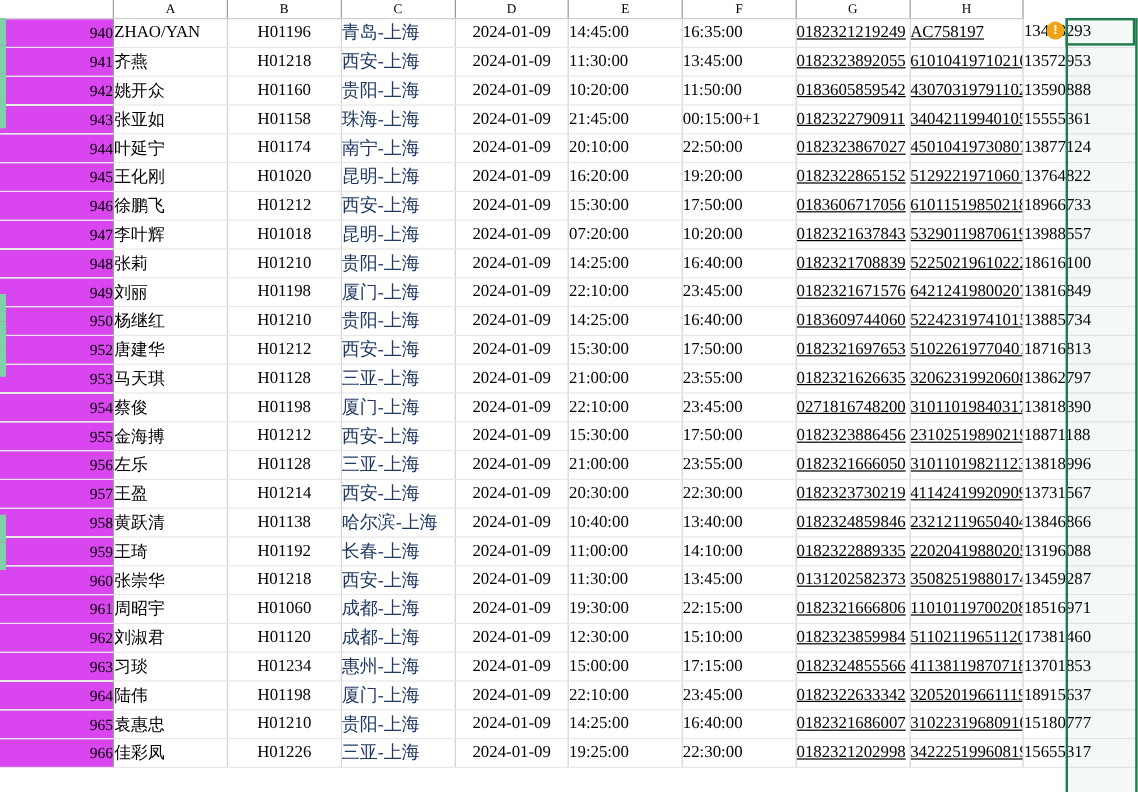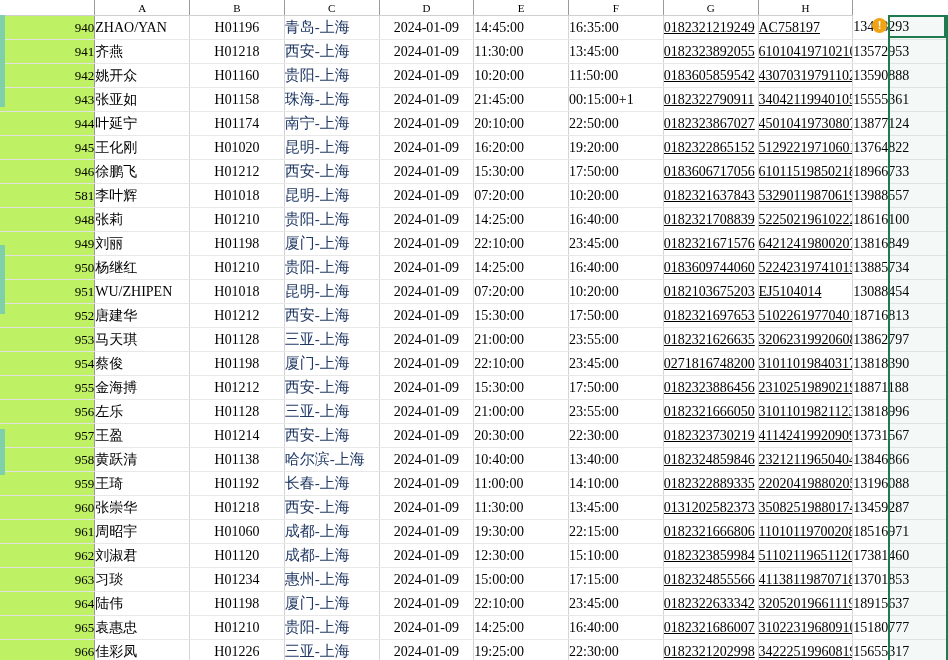--- a/index.html
+++ b/index.html
@@ -49,21 +49,21 @@
   }
   
   td.rowhdr {
     width: 28px;
     font-family: "Liberation Serif", serif;
     font-size: 13px;
     font-weight: bold;
     text-align: right;
     padding-right: 2px;
     color: #000000;
-    background: #bef264;
+    background: #d946ef;
     border-right: 1px solid #9a9a9a;
     border-bottom: 1px solid #e2e2e2;
     overflow: hidden;
     white-space: nowrap;
   }
   td.datacell {
     height: 23px;
     font-family: "Liberation Serif", serif;
     font-size: 14px;
     color: #000000;
@@ -259,21 +259,21 @@
           <td class="datacell c-flight">H01212</td>
           <td class="datacell c-route">西安-上海</td>
           <td class="datacell c-date">2024-01-09</td>
           <td class="datacell c-dep">15:30:00</td>
           <td class="datacell c-arr">17:50:00</td>
           <td class="datacell c-ticket">0183606717056</td>
           <td class="datacell c-id">610115198502187515</td>
           <td class="datacell c-last">18966733</td>
         </tr>
         <tr>
-          <td class="rowhdr">581</td>
+          <td class="rowhdr">947</td>
           <td class="datacell c-name">李叶辉</td>
           <td class="datacell c-flight">H01018</td>
           <td class="datacell c-route">昆明-上海</td>
           <td class="datacell c-date">2024-01-09</td>
           <td class="datacell c-dep">07:20:00</td>
           <td class="datacell c-arr">10:20:00</td>
           <td class="datacell c-ticket">0182321637843</td>
           <td class="datacell c-id">532901198706190019</td>
           <td class="datacell c-last">13988557</td>
         </tr>
@@ -305,32 +305,20 @@
           <td class="rowhdr">950</td>
           <td class="datacell c-name">杨继红</td>
           <td class="datacell c-flight">H01210</td>
           <td class="datacell c-route">贵阳-上海</td>
           <td class="datacell c-date">2024-01-09</td>
           <td class="datacell c-dep">14:25:00</td>
           <td class="datacell c-arr">16:40:00</td>
           <td class="datacell c-ticket">0183609744060</td>
           <td class="datacell c-id">522423197410153619</td>
           <td class="datacell c-last">13885734</td>
-        </tr>
-        <tr>
-          <td class="rowhdr">951</td>
-          <td class="datacell c-name">WU/ZHIPEN</td>
-          <td class="datacell c-flight">H01018</td>
-          <td class="datacell c-route">昆明-上海</td>
-          <td class="datacell c-date">2024-01-09</td>
-          <td class="datacell c-dep">07:20:00</td>
-          <td class="datacell c-arr">10:20:00</td>
-          <td class="datacell c-ticket">0182103675203</td>
-          <td class="datacell c-id">EJ5104014</td>
-          <td class="datacell c-last">13088454</td>
         </tr>
         <tr>
           <td class="rowhdr">952</td>
           <td class="datacell c-name">唐建华</td>
           <td class="datacell c-flight">H01212</td>
           <td class="datacell c-route">西安-上海</td>
           <td class="datacell c-date">2024-01-09</td>
           <td class="datacell c-dep">15:30:00</td>
           <td class="datacell c-arr">17:50:00</td>
           <td class="datacell c-ticket">0182321697653</td>

